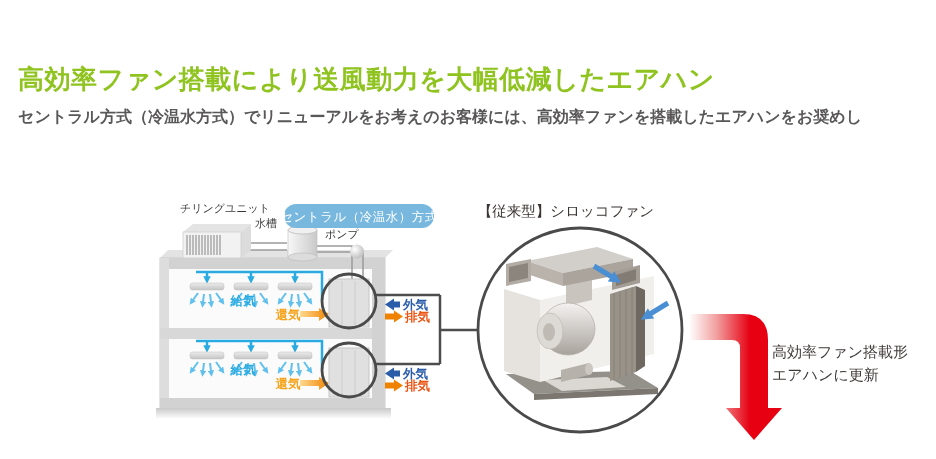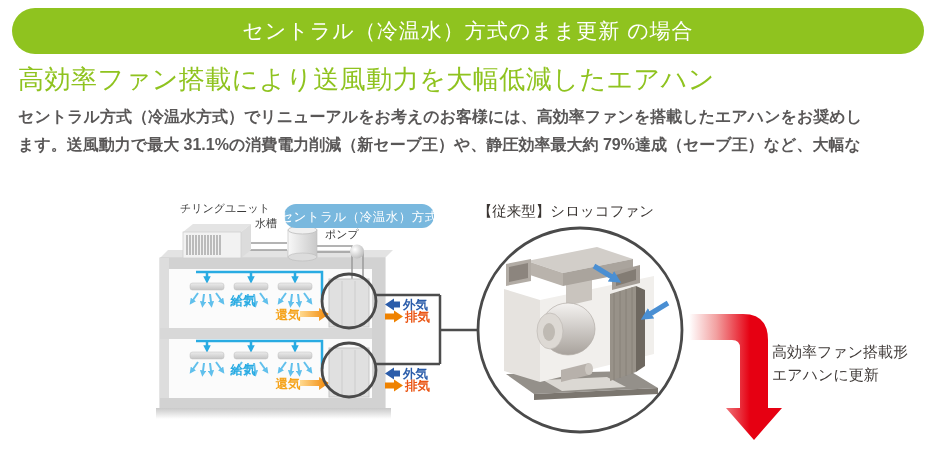--- a/index.html
+++ b/index.html
@@ -2,43 +2,39 @@
 <html><head>
 <meta charset="utf-8">
 <style>
   html,body{margin:0;padding:0;background:#fff;}
   .canvas{position:relative;width:936px;height:459px;background:#ffffff;overflow:hidden;
           font-family:"Liberation Sans","DejaVu Sans",sans-serif;}
   .banner{position:absolute;left:12px;top:8px;width:912px;height:46px;background:#8fc31f;
           border-radius:23px;display:flex;align-items:center;justify-content:center;
           color:#ffffff;font-size:21px;font-weight:500;letter-spacing:1px;}
   .heading{position:absolute;left:18px;top:62px;color:#8fc31f;font-size:26px;
-           font-weight:400;letter-spacing:0.5px;white-space:nowrap;}
+           font-weight:700;letter-spacing:0.5px;white-space:nowrap;}
   .para{position:absolute;left:18px;top:103px;width:906px;color:#595757;
         font-size:16px;line-height:28px;font-weight:bold;}
   .para div{white-space:nowrap;}
   svg.diagram{position:absolute;left:0;top:0;}
   svg text{font-family:"Liberation Sans","DejaVu Sans",sans-serif;}
   .lbl-s{font-size:11px;fill:#3a3a3a;}
   .lbl-air{font-size:12.5px;font-weight:bold;}
 </style>
 </head>
 <body>
 
 <div class="canvas">
 
-  <div class="banner">
-    <span>セントラル（冷温水）方式のまま更新 の場合</span>
-  </div>
 
   <div class="heading">高効率ファン搭載により送風動力を大幅低減したエアハン</div>
 
   <div class="para">
     <div>セントラル方式（冷温水方式）でリニューアルをお考えのお客様には、高効率ファンを搭載したエアハンをお奨めし</div>
-    <div>ます。送風動力で最大 31.1%の消費電力削減（新セーブ王）や、静圧効率最大約 79%達成（セーブ王）など、大幅な</div>
   </div>
 
   <svg class="diagram" width="936" height="459" viewBox="0 0 936 459">
     <defs>
       <linearGradient id="shadG" x1="0" y1="0" x2="0" y2="1">
         <stop offset="0" stop-color="#c9c9c9"></stop>
           <stop offset="1" stop-color="#ffffff"></stop>
       </linearGradient>
       <linearGradient id="tankG" x1="0" y1="0" x2="1" y2="0">
         <stop offset="0" stop-color="#f8f8f8"></stop>

